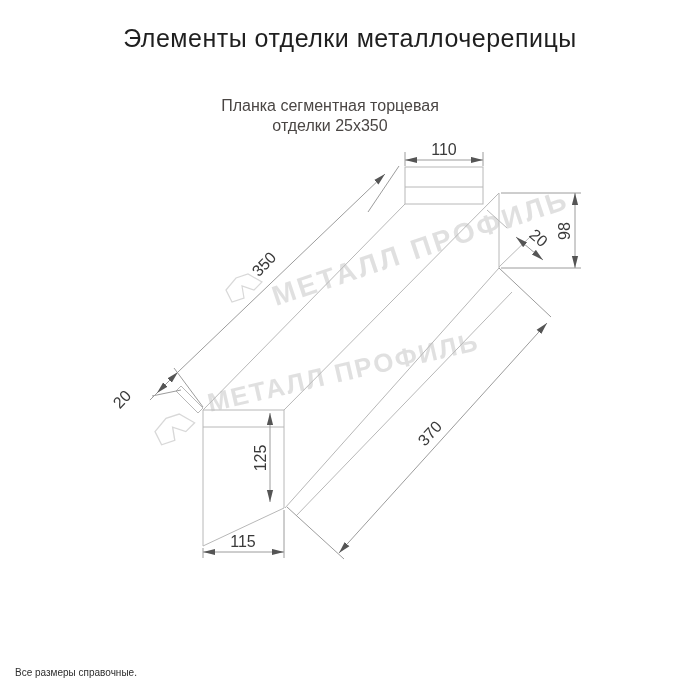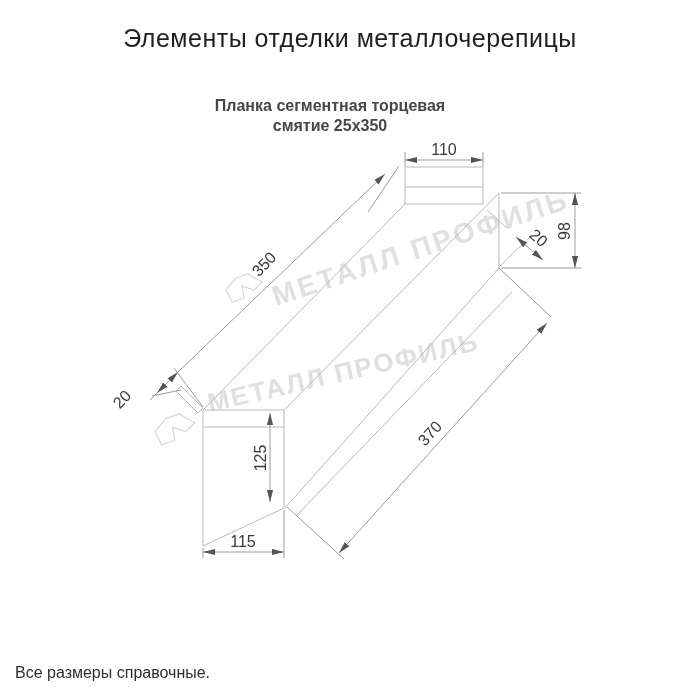--- a/index.html
+++ b/index.html
@@ -6,39 +6,39 @@
   body{
     width:700px;height:700px;position:relative;background:#ffffff;
     font-family:"Liberation Sans", sans-serif;overflow:hidden;
   }
   .page-title{
     position:absolute;top:24px;left:0;width:700px;text-align:center;
     font-size:25px;color:#1f1f1f;letter-spacing:0.5px;
   }
   .subtitle{
     position:absolute;top:96px;left:0;width:660px;text-align:center;
-    font-size:16px;color:#4a4644;line-height:20px;font-weight:bold;
+    font-size:16px;color:#4a4644;line-height:20px;
   }
   .drawing{position:absolute;top:0;left:0;}
   .footer{
     position:absolute;left:15px;bottom:18px;
-    font-size:16px;color:#2e2e2e;line-height:18px;
+    font-size:10px;color:#2e2e2e;line-height:18px;
   }
   svg text{font-family:"Liberation Sans", sans-serif;}
   .dim-label{fill:#3a3a3a;font-size:16px;}
   .wm-text{fill:#c6c6c6;fill-opacity:0.55;font-weight:bold;}
 </style>
 </head>
 <body>
 
 <div class="page-title">Элементы отделки металлочерепицы</div>
 
 <div class="subtitle">
   <div>Планка сегментная торцевая</div>
-  <div>смятие 25x350</div>
+  <div>отделки 25x350</div>
 </div>
 
 <svg class="drawing" width="700" height="700" viewBox="0 0 700 700">
   <defs>
     <marker id="arr" markerWidth="13" markerHeight="8" refX="12" refY="3.5" orient="auto">
       <path d="M12,3.5 L0,6.6 L0,0.4 z" fill="#555"></path>
     </marker>
     <marker id="arrR" markerWidth="13" markerHeight="8" refX="12" refY="3.5" orient="auto-start-reverse">
       <path d="M12,3.5 L0,6.6 L0,0.4 z" fill="#555"></path>
     </marker>

